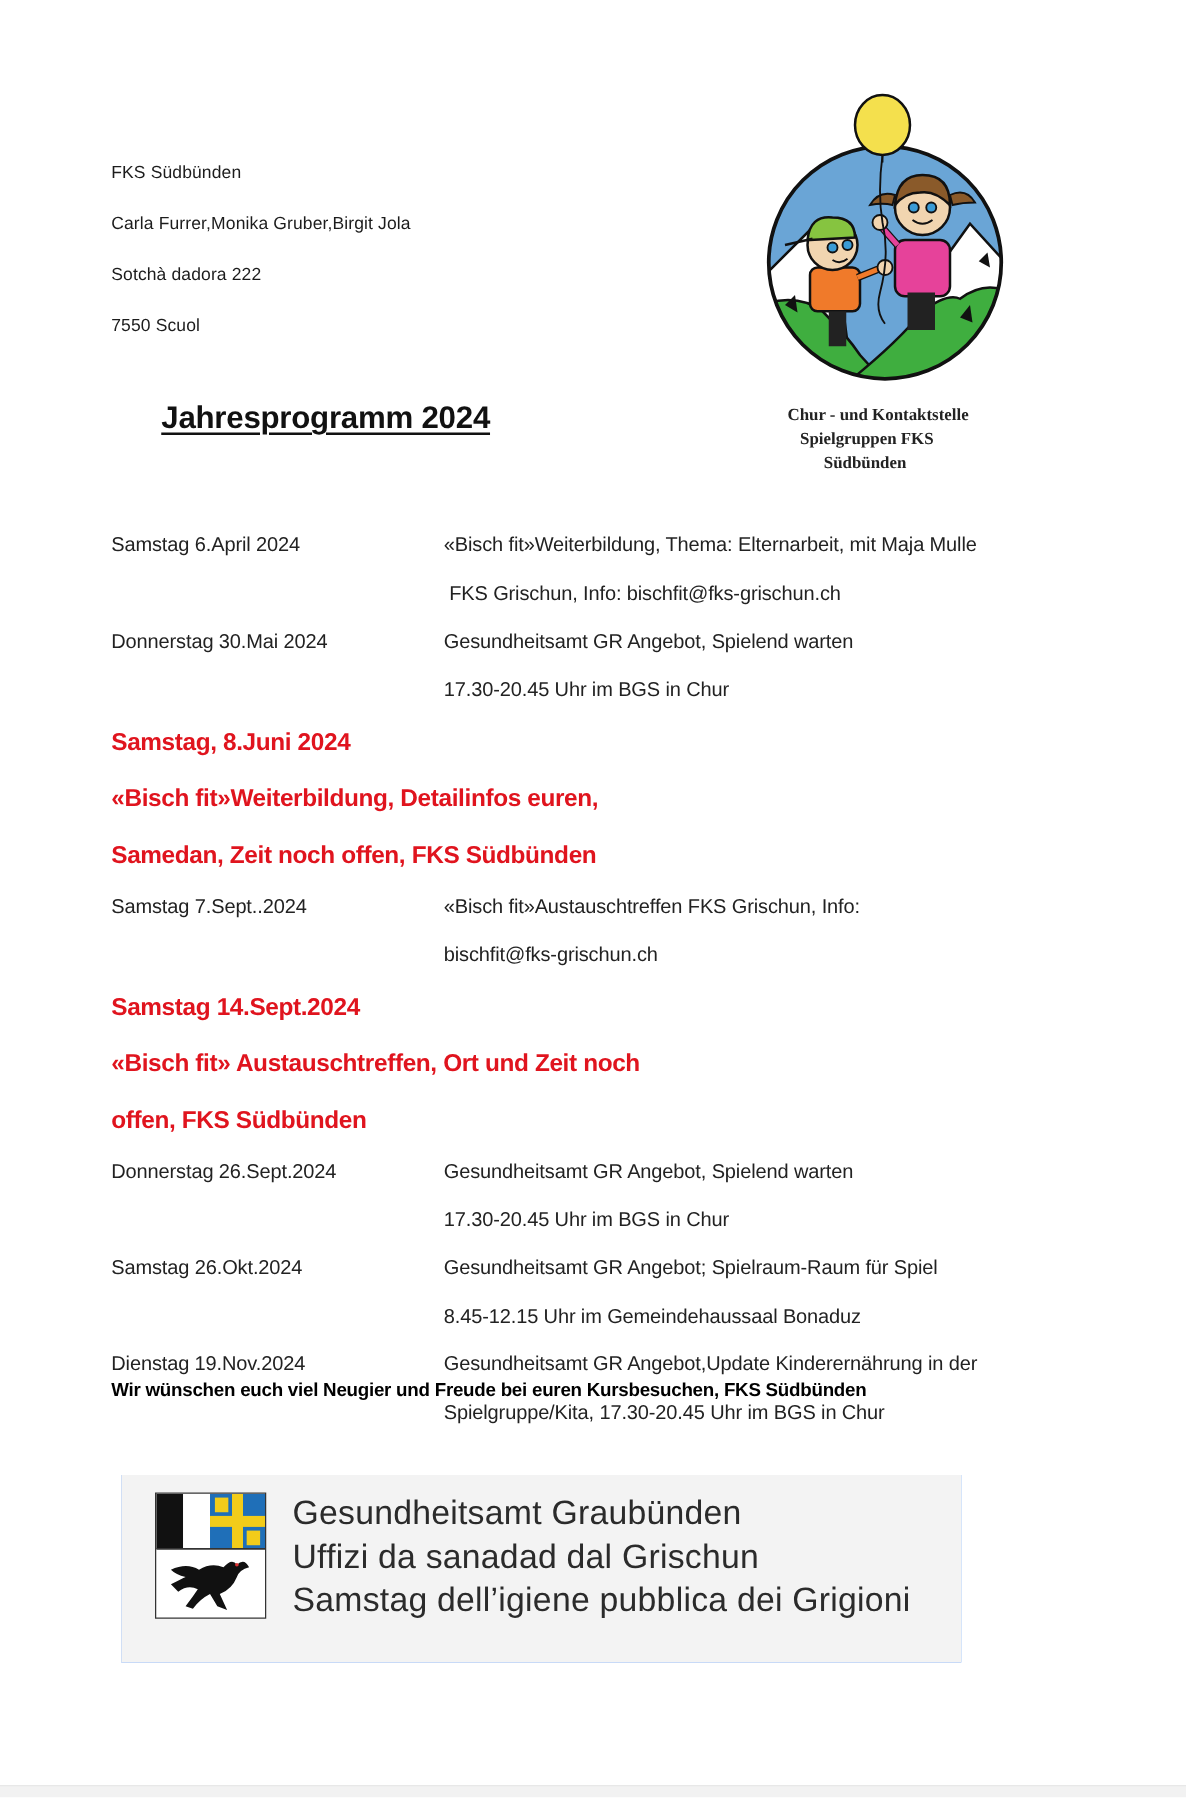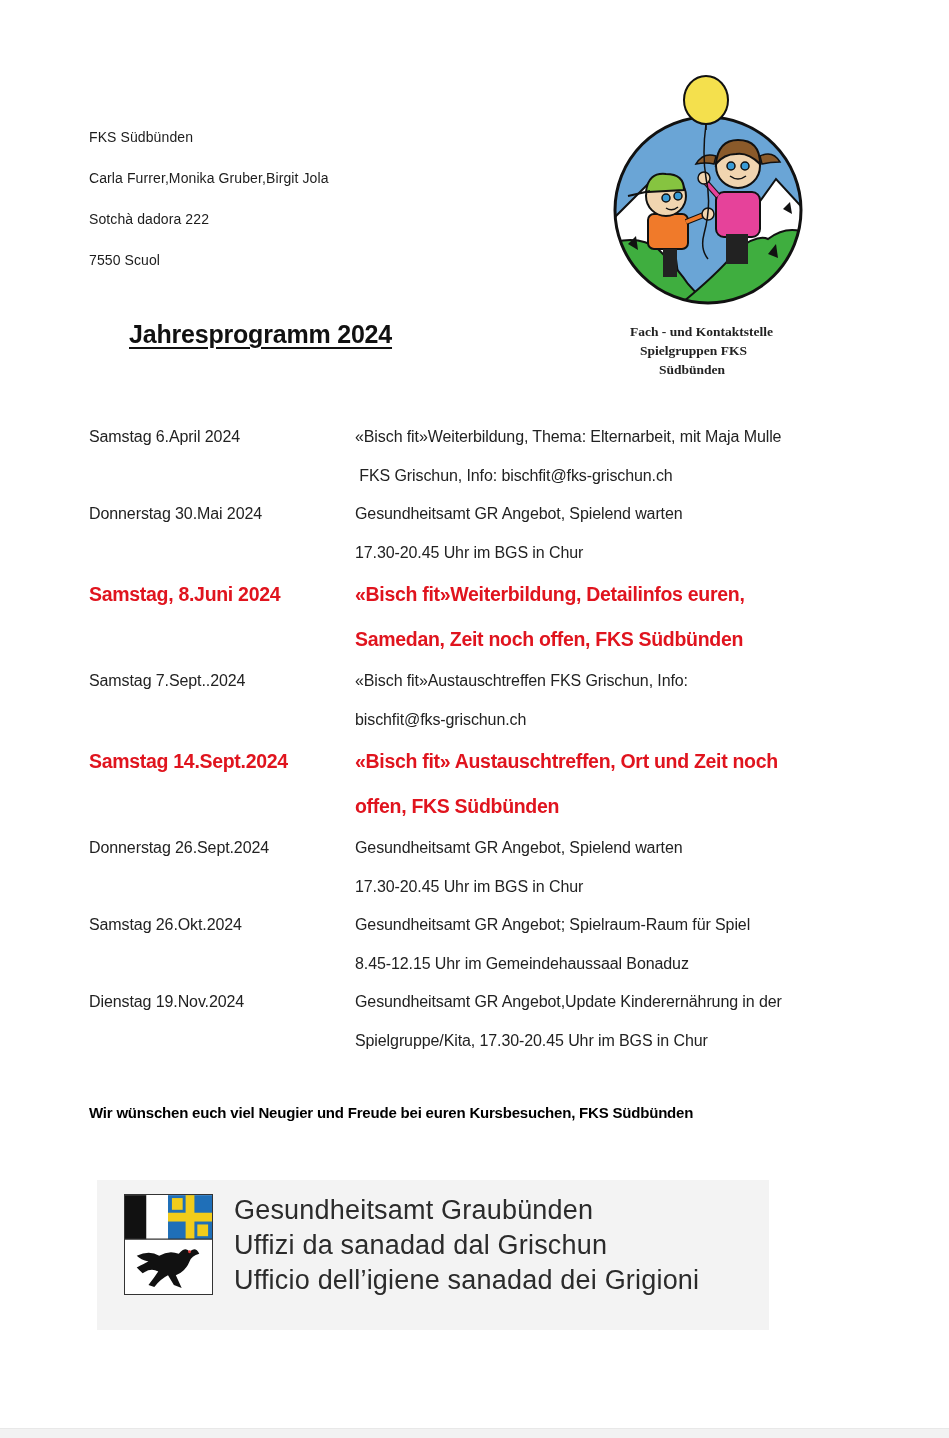--- a/index.html
+++ b/index.html
@@ -19,21 +19,21 @@
     .cap3 { padding-left: 59px; }
 
     .title { position: absolute; left: 89px; top: 320px; font-size: 25px; font-weight: bold; color: #111; text-decoration: underline; text-decoration-thickness: 2px; text-underline-offset: 4px; letter-spacing: -0.2px; margin-left: 40px; }
 
     .schedule { position: absolute; left: 89px; top: 418px; width: 780px; }
     .row { display: flex; }
     .row .date { width: 266px; flex: none; }
     .row .desc { flex: 1; }
     .line { height: 38.5px; line-height: 38.5px; font-size: 16px; color: #222; white-space: nowrap; letter-spacing: -0.1px; }
     .row.hl .line { height: 45px; line-height: 45px; font-size: 19.5px; font-weight: bold; color: #e0141e; letter-spacing: -0.3px; }
-    .row.hl { margin-top: 0px; }
+    .row.hl { margin-top: 0px; flex-direction: column; }
 
     .closing { position: absolute; left: 89px; top: 1104px; font-size: 15px; font-weight: bold; color: #000000; letter-spacing: -0.2px; white-space: nowrap; }
 
     .gr-banner { position: absolute; left: 97px; top: 1180px; width: 672px; height: 150px; background: #3b82f6; }
     .gr-inner { position: relative; width: 100%; height: 100%; background: #f3f3f3; }
     .gr-crest { position: absolute; left: 27px; top: 14px; width: 89px; height: 101px; border: 1.5px solid #333; background: #fff; }
     .gr-text { position: absolute; left: 137px; top: 13px; font-size: 27px; line-height: 35px; color: #2b2b2b; letter-spacing: 0.2px; white-space: nowrap; }
   </style>
 </head>
 <body>
@@ -92,21 +92,21 @@
 
       <path d="M98,50 Q94,80 98,104 Q104,130 96,160 Q92,175 100,185" fill="none" stroke="#111" stroke-width="1.5"></path>
     </g>
     <circle cx="100" cy="136" r="93" fill="none" stroke="#111" stroke-width="3"></circle>
 
     <ellipse cx="98" cy="26" rx="22" ry="24" fill="#f4e04d" stroke="#111" stroke-width="2"></ellipse>
     <line x1="98" y1="50" x2="98" y2="56" stroke="#111" stroke-width="1.5"></line>
   </svg>
 
   <div class="logo-caption">
-    <div class="cap1">Fach - und Kontaktstelle</div>
+    <div class="cap1">Chur - und Kontaktstelle</div>
     <div class="cap2">Spielgruppen FKS</div>
     <div class="cap3">Südbünden</div>
   </div>
 
   <div class="title">Jahresprogramm 2024</div>
 
   <div class="schedule">
     <div class="row">
       <div class="date">
           <div class="line">Samstag 6.April 2024</div>
@@ -193,19 +193,19 @@
         <rect x="62" y="0" width="9" height="45" fill="#f2cc1a"></rect>
         <rect x="48" y="3" width="11" height="12" fill="#f2cc1a"></rect>
         <rect x="74" y="30" width="11" height="12" fill="#f2cc1a"></rect>
         <line x1="0" y1="45" x2="89" y2="45" stroke="#333" stroke-width="1.5"></line>
         <path d="M12,62 Q25,56 35,62 Q45,56 55,60 Q62,52 66,58 Q72,52 76,60 Q68,62 66,68 Q62,78 52,82 L58,95 L50,92 L44,82 Q36,86 30,94 L24,92 Q30,84 34,78 Q26,74 18,80 L12,74 Q20,70 24,68 Q16,66 12,62 Z" fill="#111"></path>
         <circle cx="66" cy="58" r="1.5" fill="#d33"></circle>
       </svg>
       <div class="gr-text">
         <div>Gesundheitsamt Graubünden</div>
         <div>Uffizi da sanadad dal Grischun</div>
-        <div>Ufficio dell’igiene sanadad dei Grigioni</div>
+        <div>Samstag dell’igiene pubblica dei Grigioni</div>
       </div>
     </div>
   </div>
 </div>
 
 <div class="bottom-bar"></div>
 
 </body></html>

